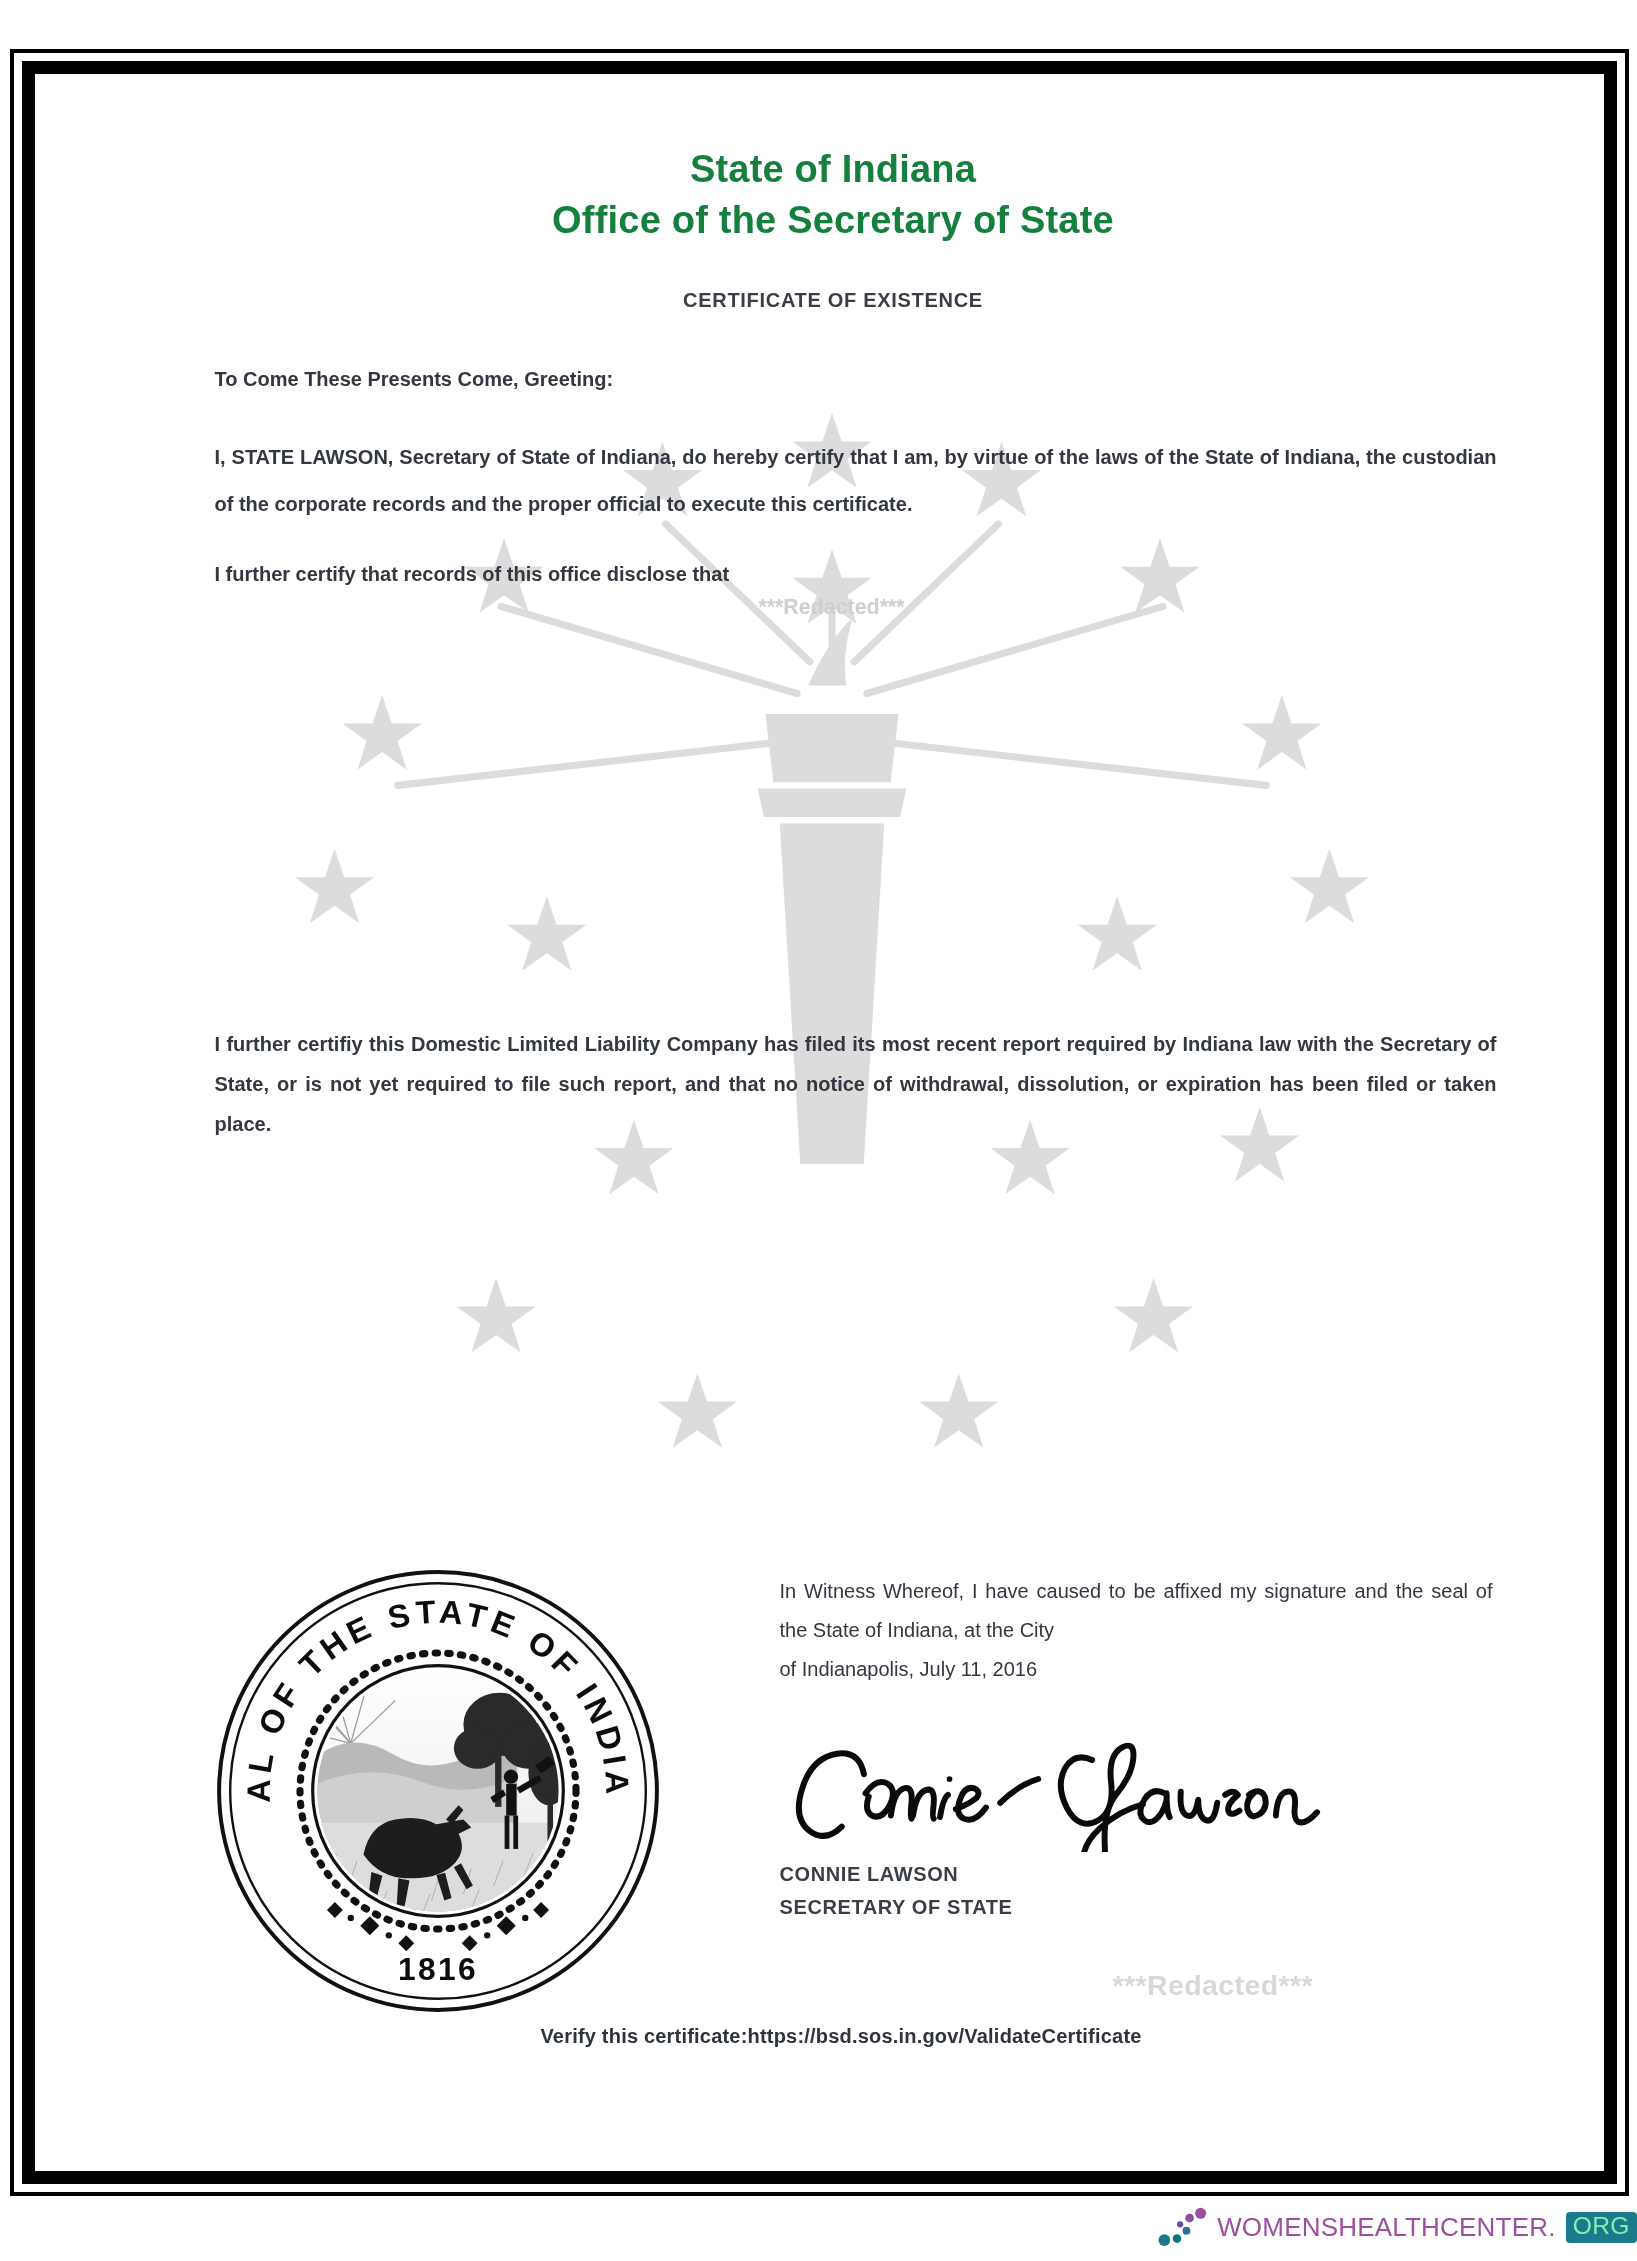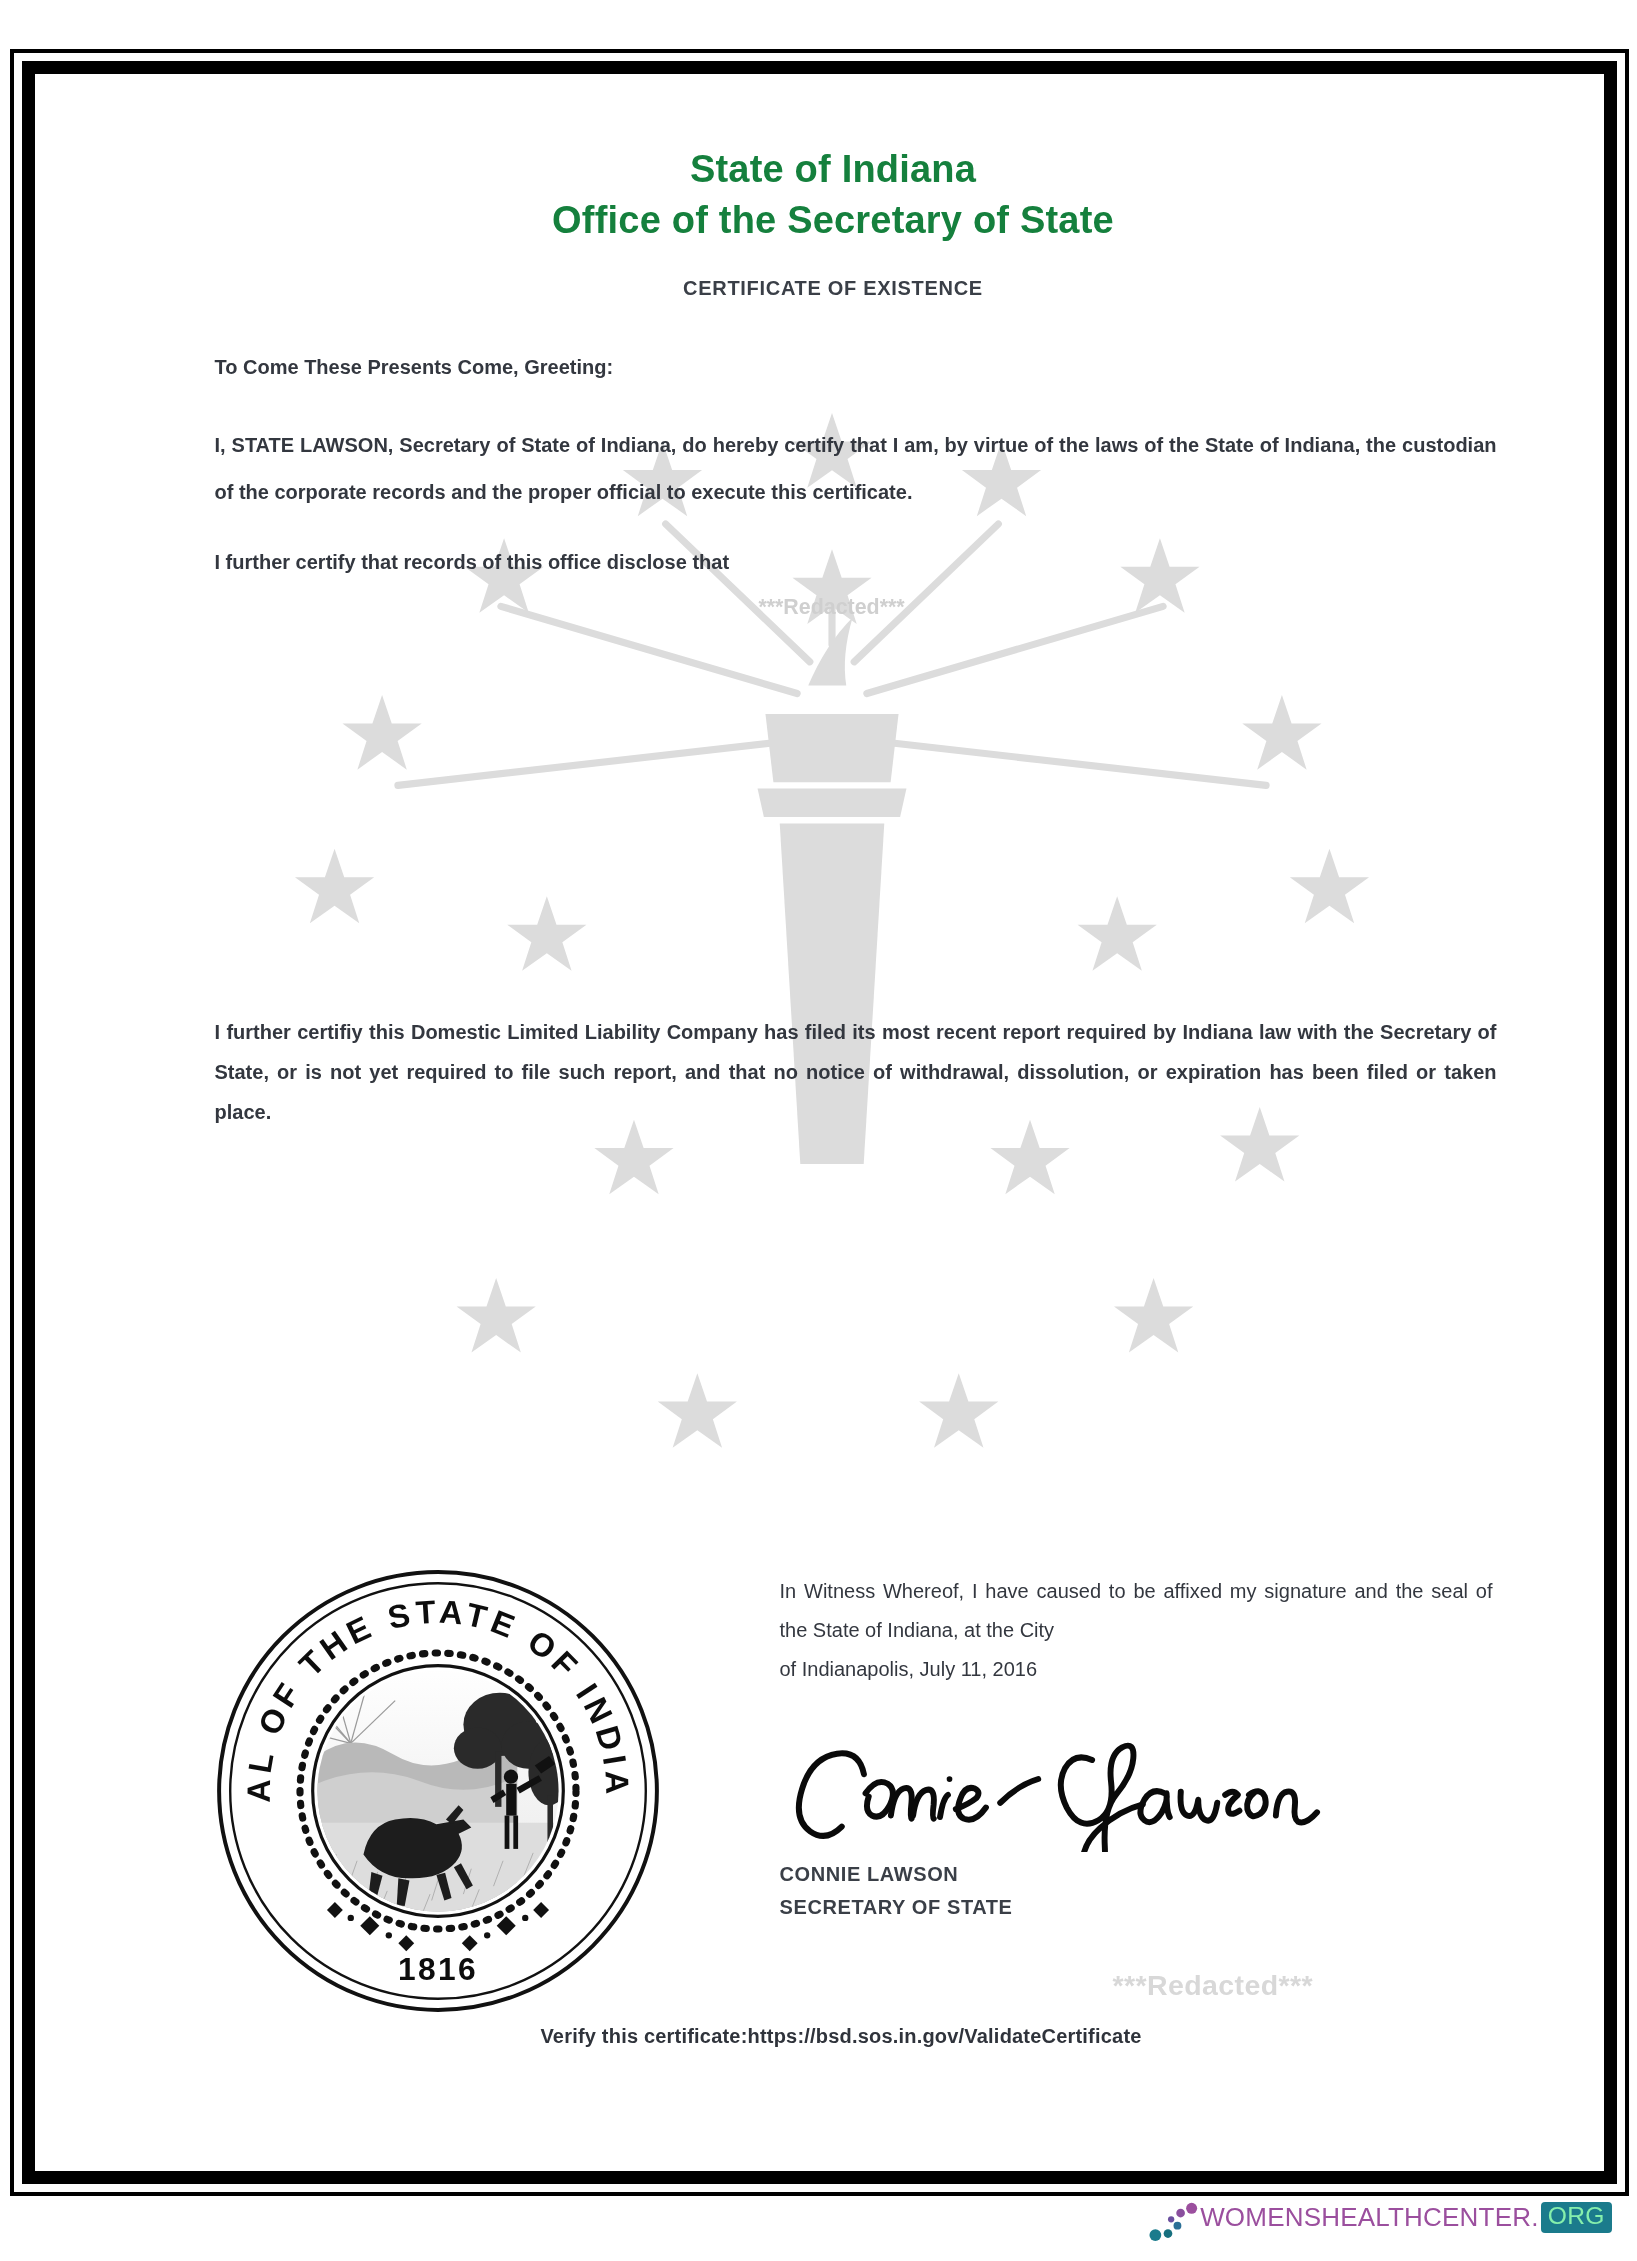--- a/index.html
+++ b/index.html
@@ -84,21 +84,21 @@
 
   .title-block { text-align: center; padding-top: 46px; }
   .title-line {
     font-size: 38px;
     font-weight: bold;
     color: #15803d;
     letter-spacing: 0.2px;
     line-height: 1.33;
   }
   .subtitle {
-    margin-top: 32px;
+    margin-top: 44px;
     text-align: center;
     font-size: 20px;
     font-weight: bold;
     color: #3a3f47;
     letter-spacing: 0.7px;
   }
 
   .body-area {
     position: relative;
     margin-top: 44px;
@@ -183,26 +183,26 @@
     font-size: 20px;
     font-weight: bold;
     color: #2f333b;
     letter-spacing: 0.2px;
     z-index: 2;
   }
 
   
   .brand {
     position: absolute;
-    right: 26px;
+    right: 1px;
     bottom: 8px;
     height: 51px;
     display: flex;
-    align-items: flex-start;
-    gap: 2px;
+    align-items: center;
+    gap: 10px;
   }
   .brand-dots { width: 49px; height: 41px; }
   .brand-dots svg { display:block; width:100%; height:100%; }
   .brand-word {
     font-family: "Liberation Sans", sans-serif;
     font-size: 26px;
     color: #9b4f9e;
     letter-spacing: 0.2px;
     white-space: nowrap;
   }

